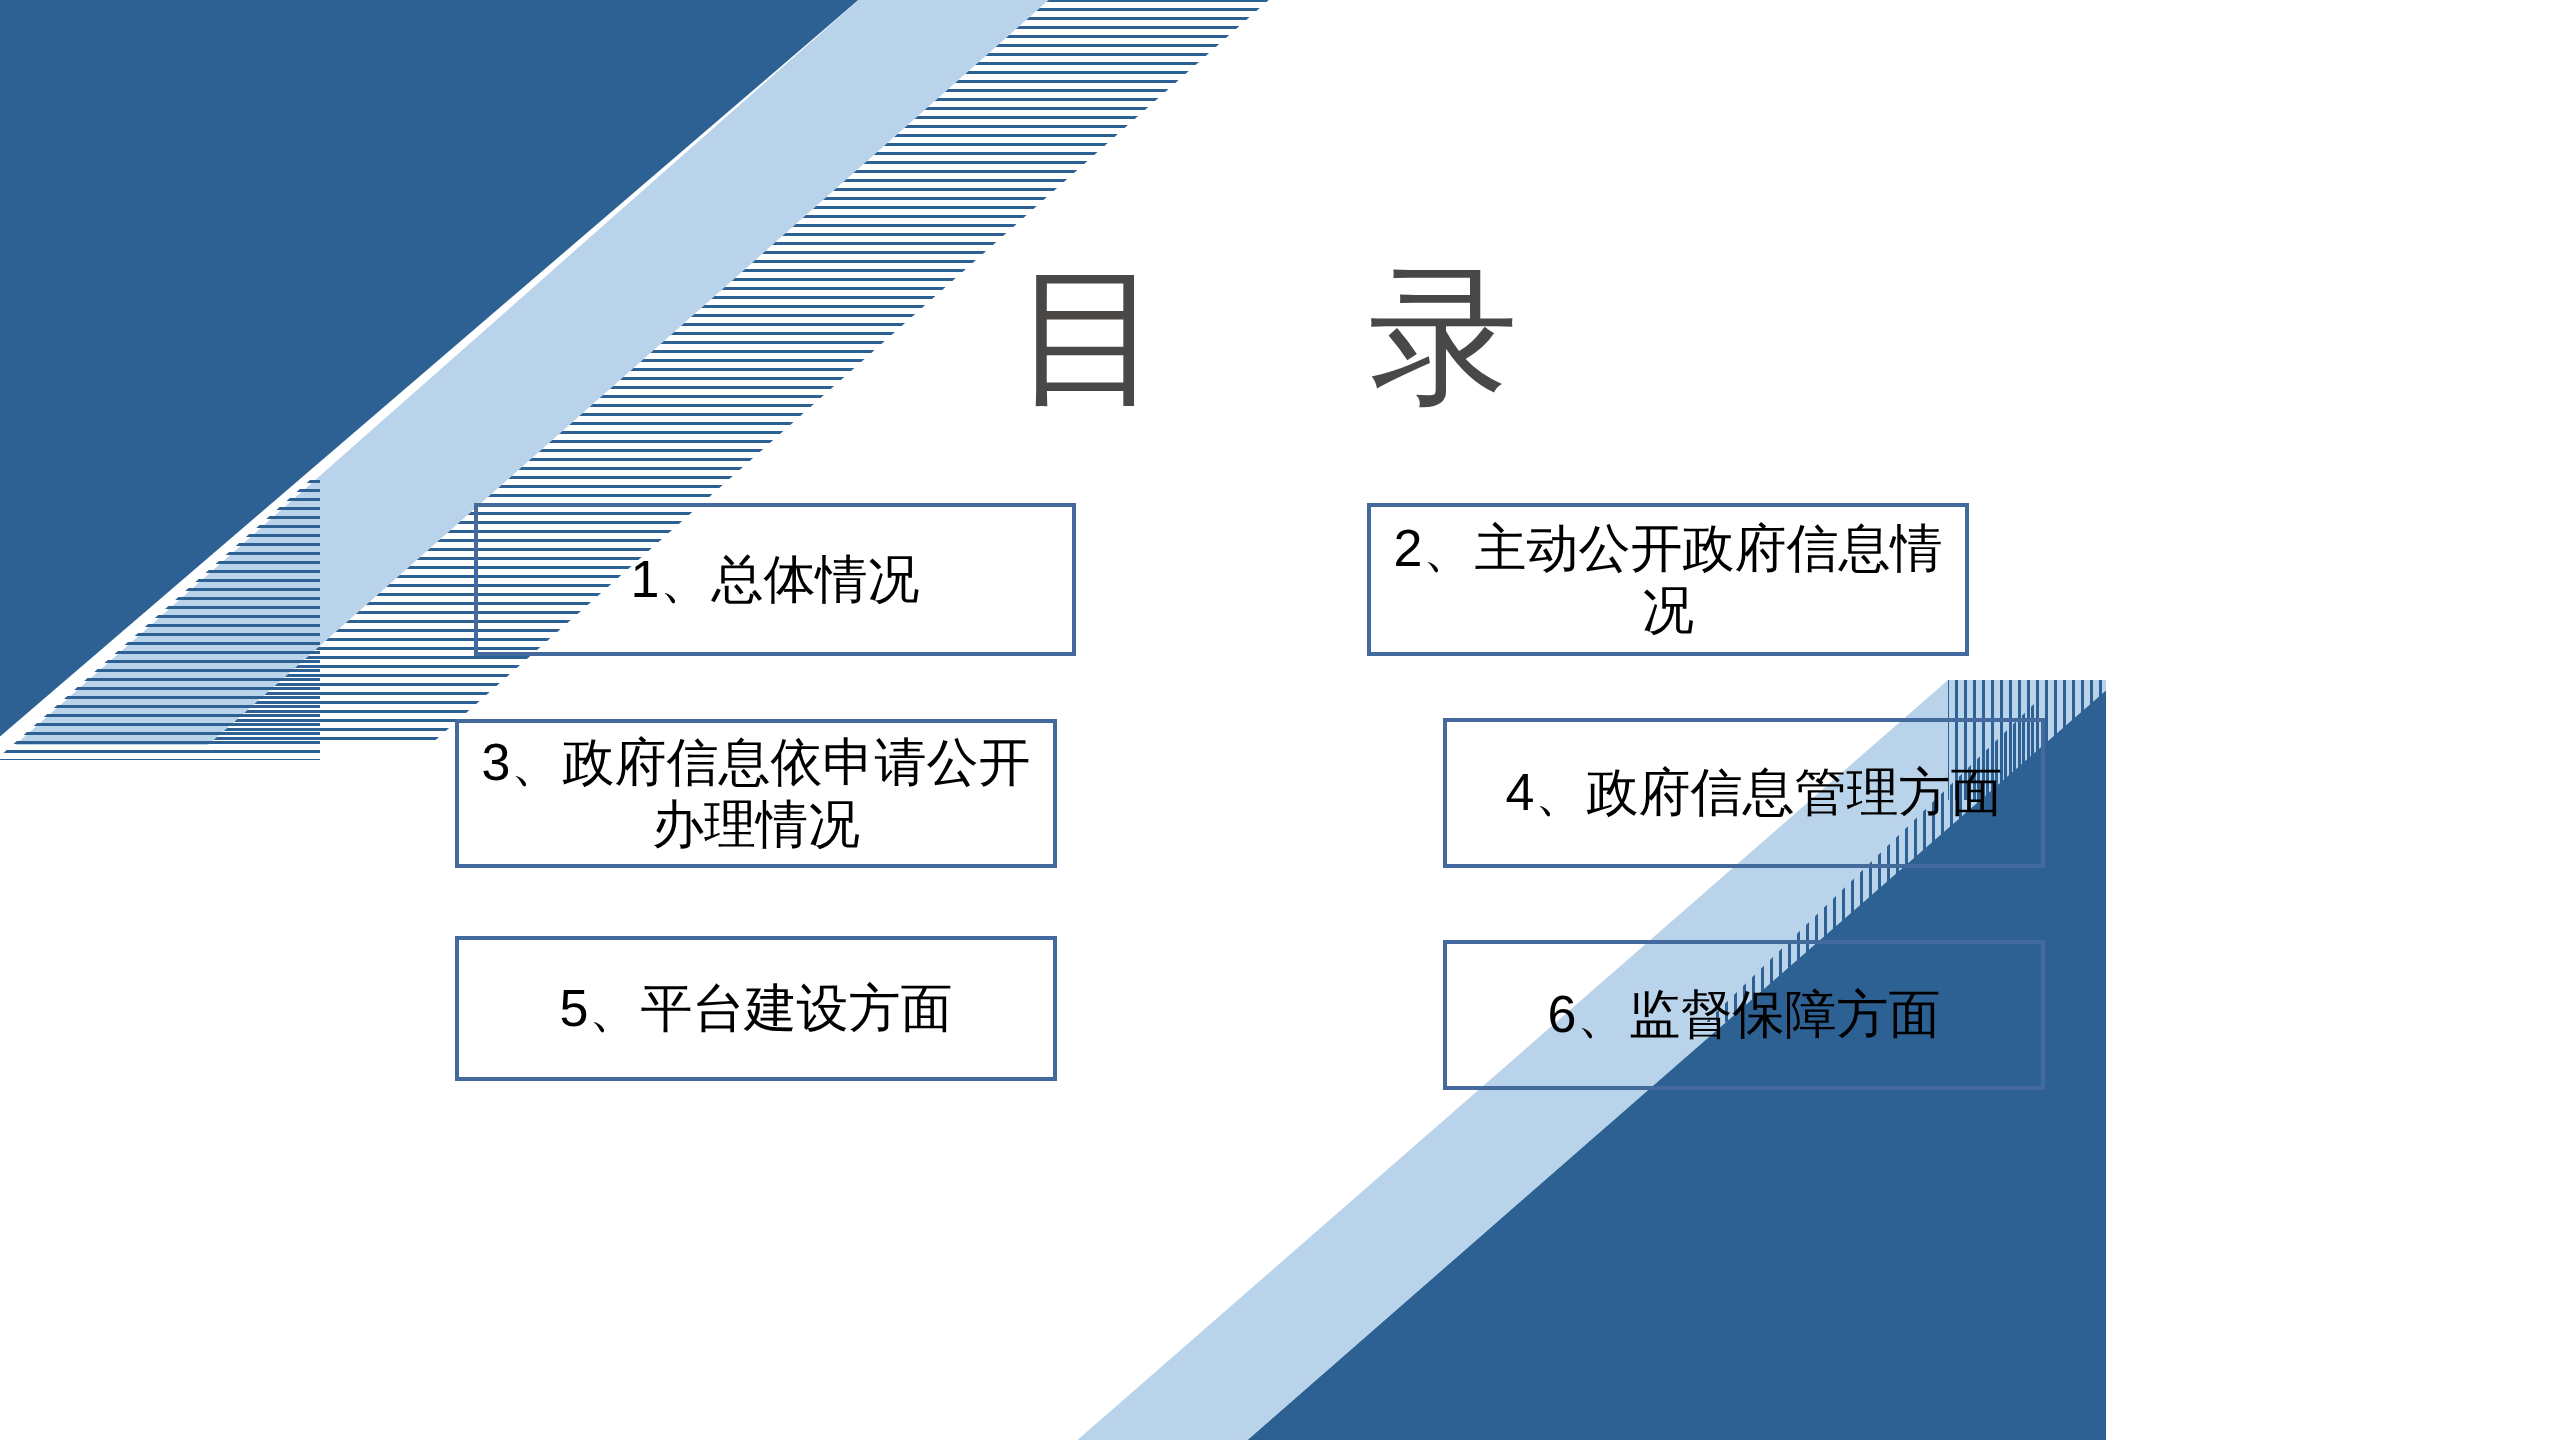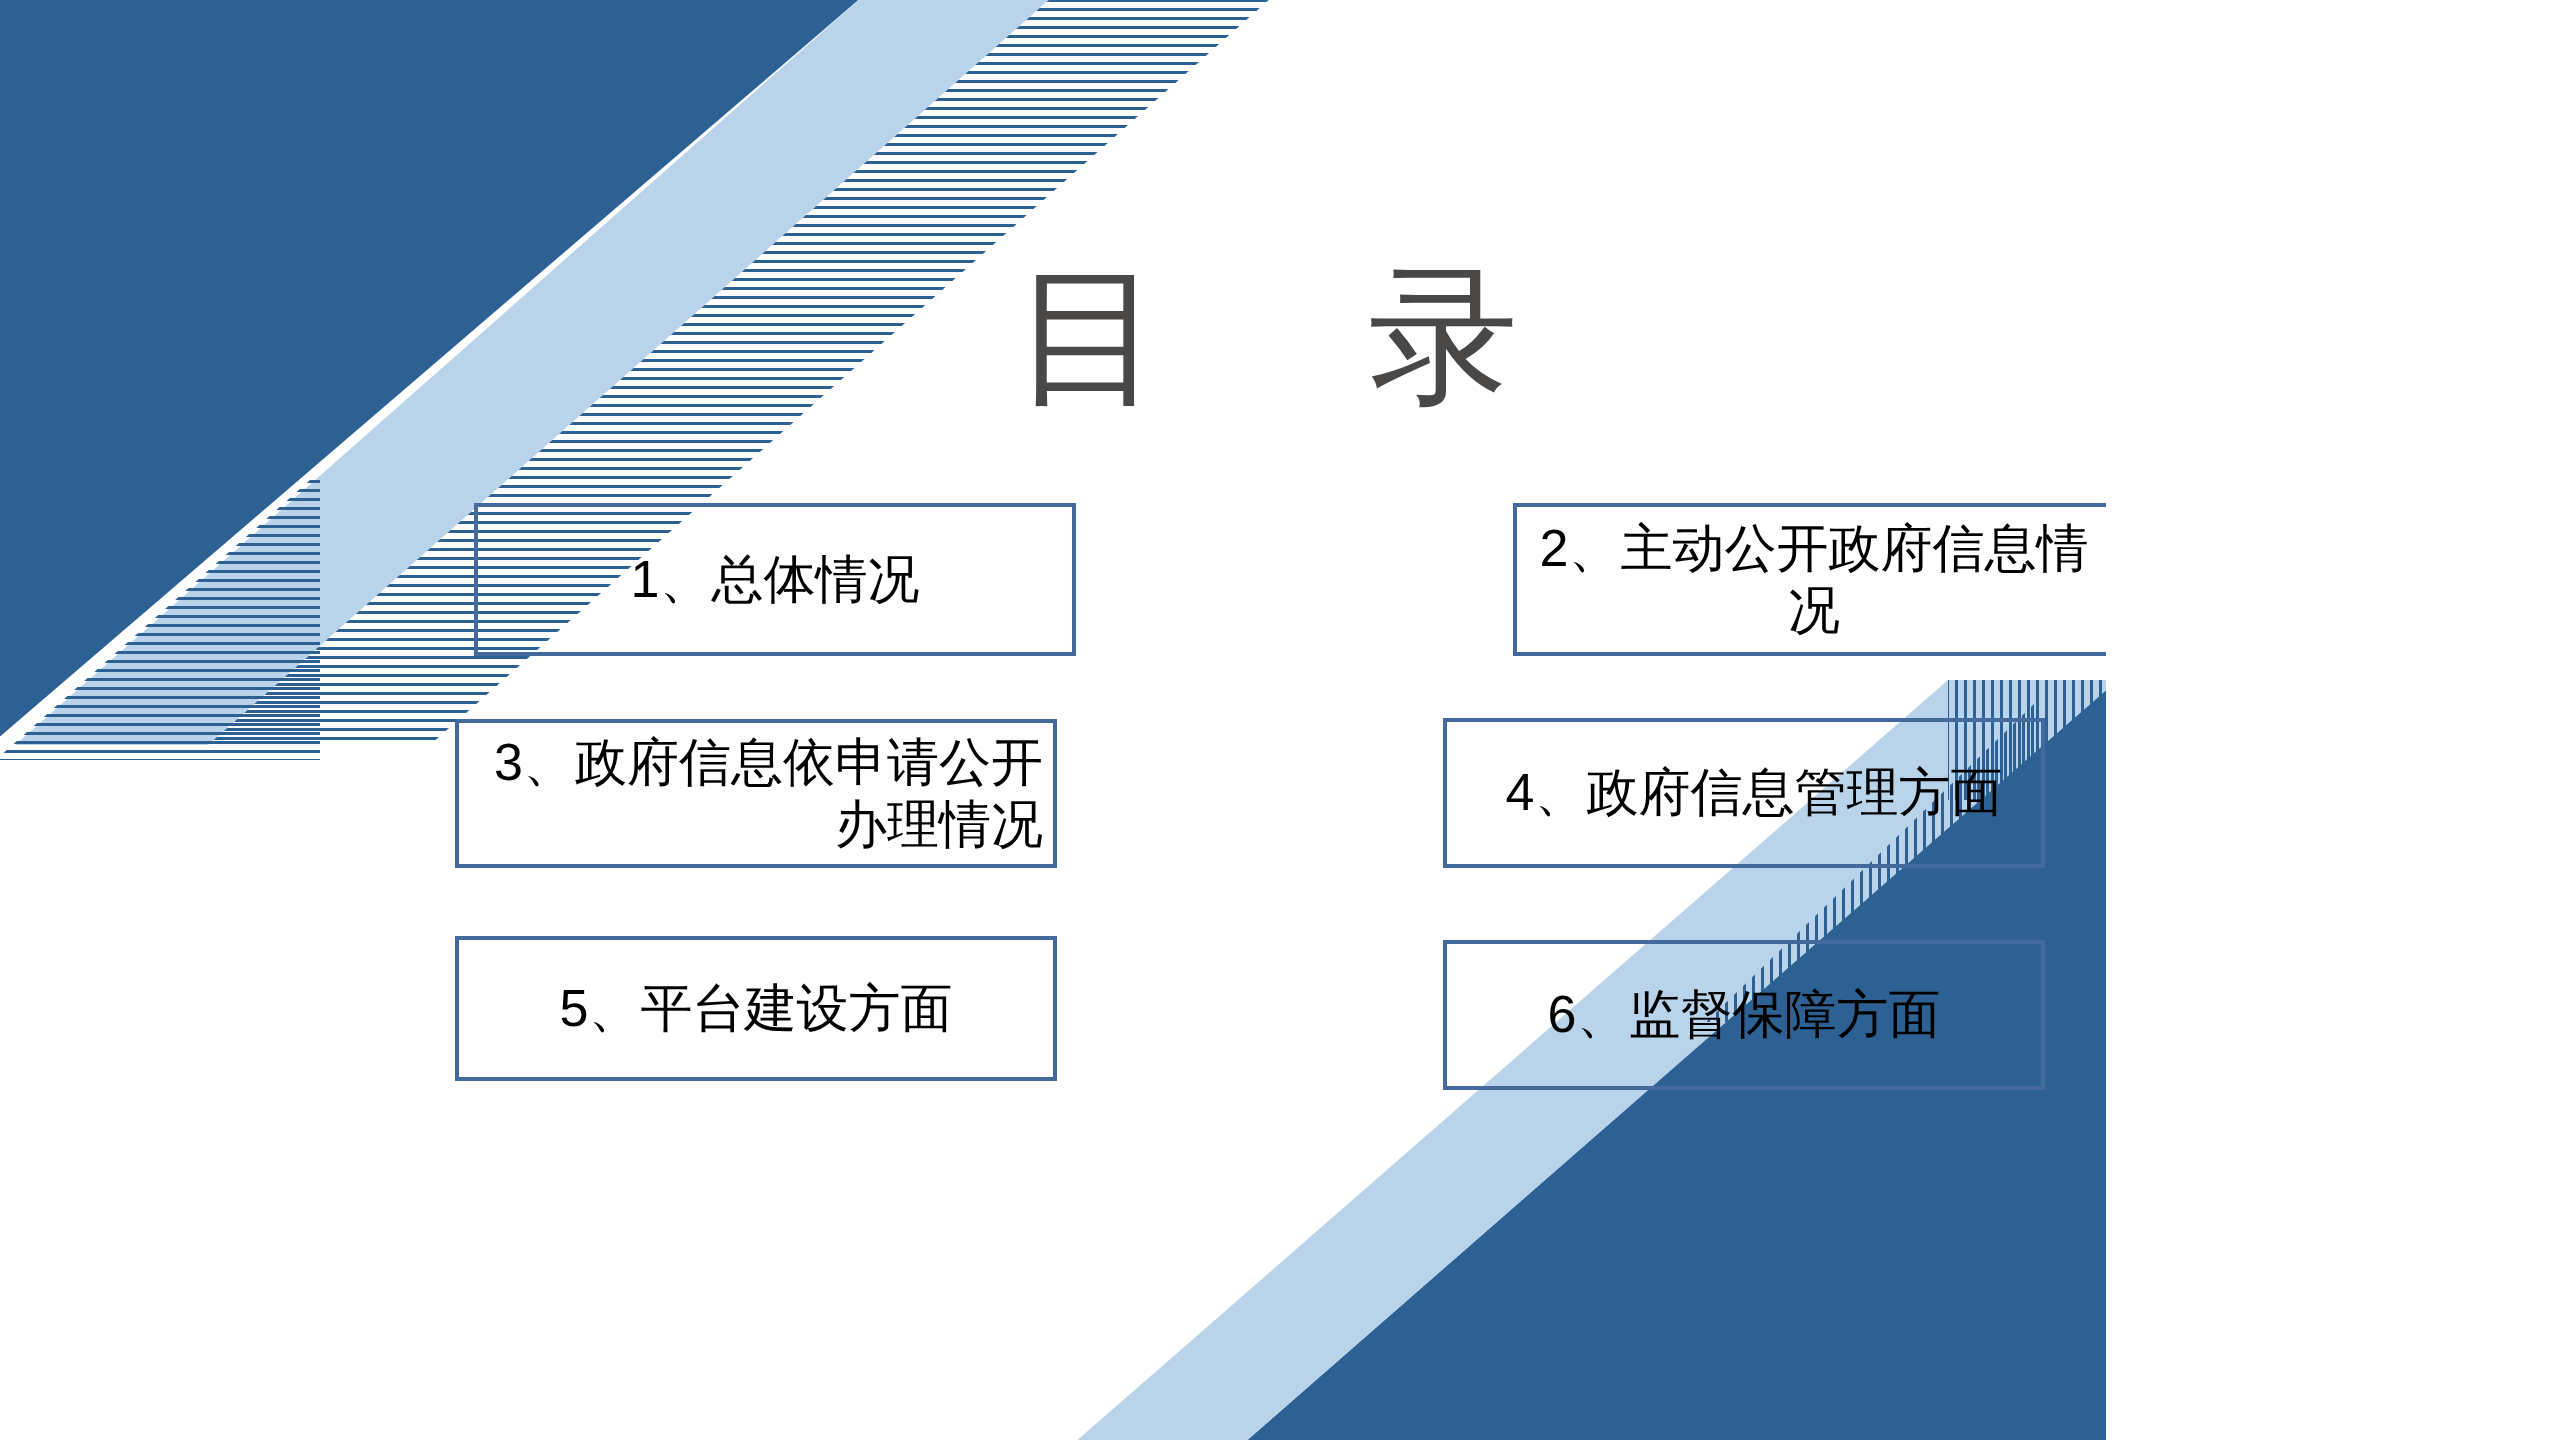--- a/index.html
+++ b/index.html
@@ -158,22 +158,22 @@
     justify-content: center;
     text-align: center;
     color: #000000;
     font-size: 52px;
     line-height: 1.18;
     padding: 4px 10px;
   }
   .box .box-text { display: block; width: 100%; }
 
   #box1 { left: 474px; top: 503px;  width: 602px; height: 153px; }
-  #box2 { left: 1513px; top: 503px; width: 602px; height: 153px; }
-  #box3 { left: 455px; top: 719px;  width: 602px; height: 149px; text-align: right; }
+  #box2 { left: 1367px; top: 503px; width: 602px; height: 153px; }
+  #box3 { left: 455px; top: 719px;  width: 602px; height: 149px; }
   #box4 { left: 1443px; top: 718px; width: 602px; height: 150px; padding-left: 30px; }
   #box5 { left: 455px; top: 936px;  width: 602px; height: 145px; }
   #box6 { left: 1443px; top: 940px; width: 602px; height: 150px; }
 </style>
 </head>
 <body>
 
 <div id="slide">
 
   <div class="deco-tl">

